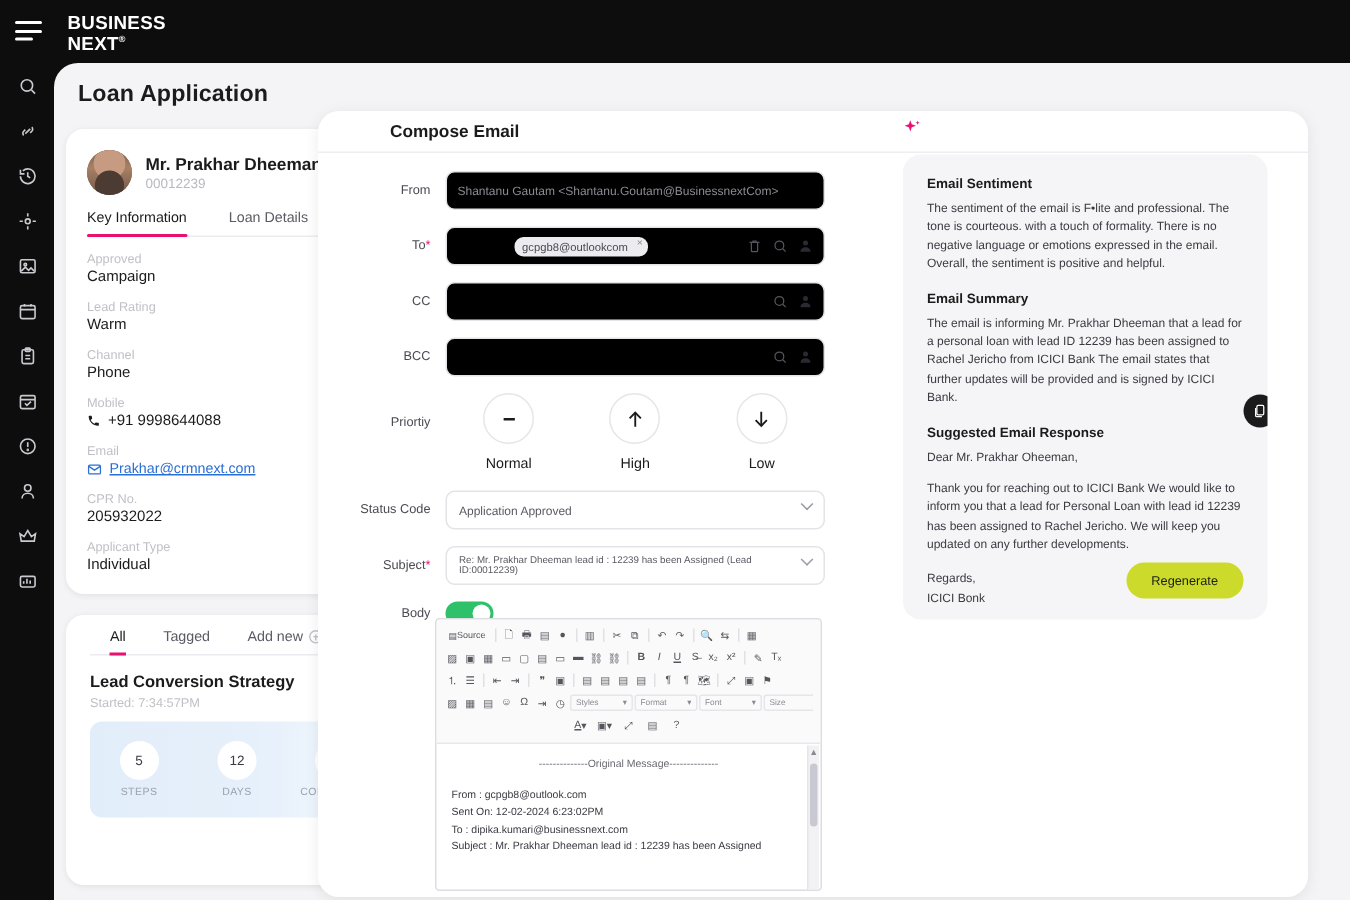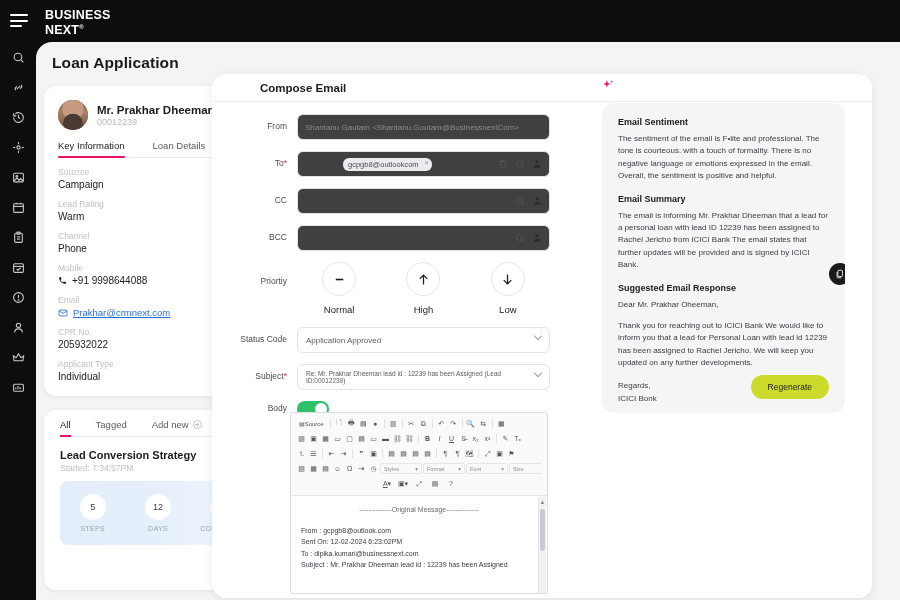--- a/index.html
+++ b/index.html
@@ -62,21 +62,21 @@
   .field { margin: 9px 0 0 14px; }
   .field-label { font-size: 8.5px; color: #c0c0c7; }
   .field-value { font-size: 10px; color: #1b1b1b; margin-top: 2px; display: flex; align-items: center; gap: 5px; }
   .field-value a { color: #2a6fd4; text-decoration: underline; font-size: 9.5px; }
 
   
   .trend-card { position: absolute; left: 44px; top: 410px; width: 212px; height: 180px;
     background: #fff; border-radius: 12px; box-shadow: 0 1px 4px rgba(0,0,0,.07); overflow: hidden; }
   .trend-title { font-size: 12px; font-weight: bold; color: #1b1b1b; margin: 14px 0 0 16px; }
   .trend-tabs { display: flex; align-items: center; margin: 9px 0 0 16px; border-bottom: 1px solid #ececf0;
-    width: 180px; }
+    width: 180px; justify-content: flex-end; }
   .trend-tab { font-size: 9.5px; color: #5a5a63; padding-bottom: 6px; margin-right: 25px;
     position: relative; cursor: pointer; display: flex; align-items: center; gap: 4px; }
   .trend-tab.active { color: #1b1b1b; }
   .trend-tab.active::after { content: ""; position: absolute; left: 0; right: 0; bottom: -1px; height: 2px;
     background: #e8126e; }
   .plus-circle { width: 9px; height: 9px; border: 1px solid #c3c3ca; border-radius: 50%;
     position: relative; }
   .plus-circle::before, .plus-circle::after { content: ""; position: absolute; background: #c3c3ca; }
   .plus-circle::before { left: 1.5px; top: 3px; width: 4px; height: 1px; }
   .plus-circle::after { left: 3px; top: 1.5px; width: 1px; height: 4px; }
@@ -96,21 +96,21 @@
     background: #fff; border-radius: 14px; box-shadow: 0 2px 10px rgba(0,0,0,.08); overflow: hidden; }
   .compose-head { height: 28px; border-bottom: 1px solid #eeeef1; display: flex; align-items: center;
     padding-left: 48px; }
   .compose-title { font-size: 11.5px; font-weight: bold; color: #1b1b1b; }
 
   .form { position: absolute; left: 0; top: 28px; width: 350px; padding: 12px 0 0 0; }
   .row { display: flex; align-items: flex-start; margin-bottom: 11px; }
   .row-label { width: 85px; text-align: right; padding-right: 10px; font-size: 8.5px; color: #4a4a52;
     padding-top: 7px; flex: 0 0 85px; }
   .req { color: #e8126e; }
-  .input { flex: 1; height: 26px; border: 1px solid #e3e3e8; border-radius: 6px; background: #404040;
+  .input { flex: 1; height: 26px; border: 1px solid #e3e3e8; border-radius: 6px; background: #000000;
     display: flex; align-items: center; padding: 0 7px; font-size: 8px; color: #6a6a73;
     position: relative; margin-right: 12px; }
   .input.readonly { color: #8a8a93; }
   .chip { background: #ececf0; border-radius: 6px; padding: 2px 13px 2px 5px; font-size: 7.5px;
     color: #4a4a52; position: relative; margin-left: 38px; }
   .chip .x { position: absolute; right: 3px; top: 1px; font-size: 7px; color: #8a8a93; cursor: pointer; }
   .input-icons { position: absolute; right: 7px; top: 0; bottom: 0; display: flex; align-items: center; gap: 7px; }
   .input-icons svg { display: block; cursor: pointer; }
 
   .priority-row { display: flex; align-items: flex-start; margin-bottom: 12px; }
@@ -288,21 +288,21 @@
         <div class="cust-name">Mr. Prakhar Dheeman</div>
         <div class="cust-id">00012239</div>
       </div>
     </div>
     <div class="tabs">
       <div class="tab active">Key Information</div>
       <div class="tab">Loan Details</div>
     </div>
 
     <div class="field">
-      <div class="field-label">Souzrce</div>
+      <div class="field-label">Approved</div>
       <div class="field-value">Campaign</div>
     </div>
     <div class="field">
       <div class="field-label">Lead Rating</div>
       <div class="field-value">Warm</div>
     </div>
     <div class="field">
       <div class="field-label">Channel</div>
       <div class="field-value">Phone</div>
     </div>

